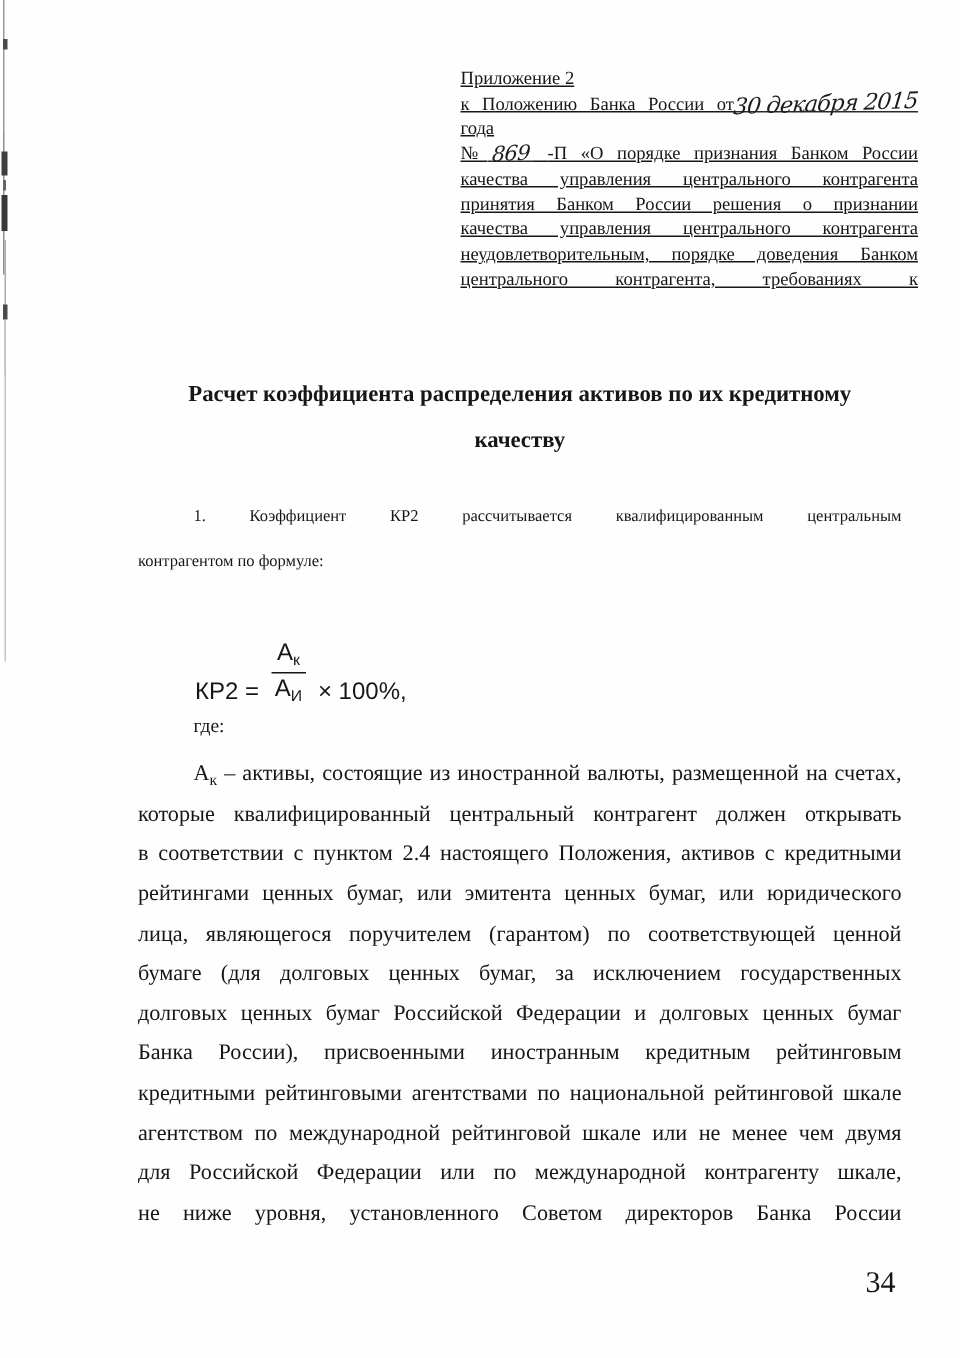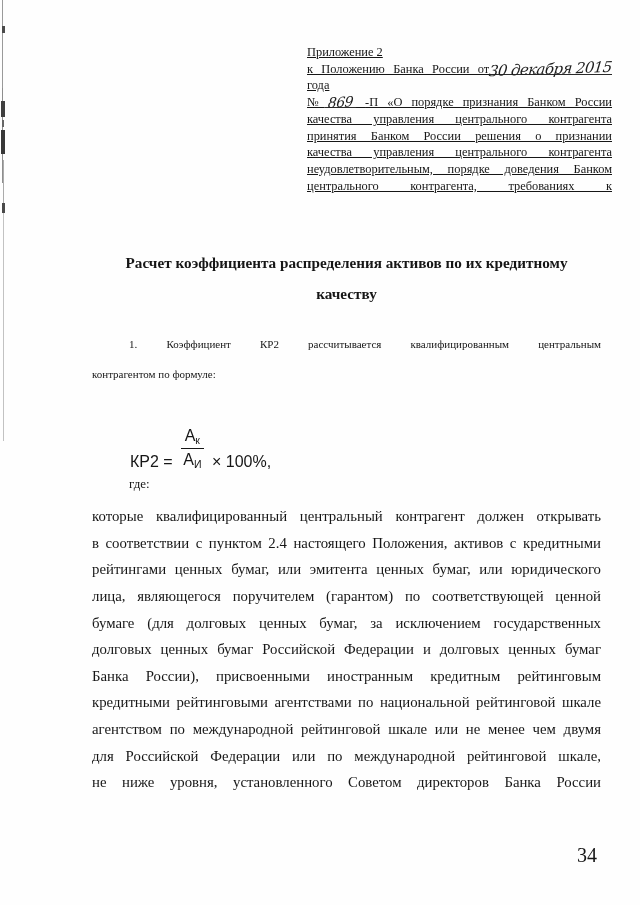--- a/index.html
+++ b/index.html
@@ -99,28 +99,29 @@
     <span class="frac">
       <span class="num"><span>А</span><span class="fsub">к</span></span>
       <span class="den"><span>А</span><span class="fsub">И</span></span>
     </span>
     <span class="f-rhs">× 100%,</span>
   </div>
 
   <div class="where"><span class="indent" style="padding-left:37px;">где:</span></div>
 
   <div class="definition">
+    <div class="d-line indent"><span>А</span><span class="tsub">к</span> <span>– активы, состоящие из иностранной валюты, размещенной на счетах,</span></div>
     <div class="d-line">которые квалифицированный центральный контрагент должен открывать</div>
     <div class="d-line">в соответствии с пунктом 2.4 настоящего Положения, активов с кредитными</div>
     <div class="d-line">рейтингами ценных бумаг, или эмитента ценных бумаг, или юридического</div>
     <div class="d-line">лица, являющегося поручителем (гарантом) по соответствующей ценной</div>
     <div class="d-line">бумаге (для долговых ценных бумаг, за исключением государственных</div>
     <div class="d-line">долговых ценных бумаг Российской Федерации и долговых ценных бумаг</div>
     <div class="d-line">Банка России), присвоенными иностранным кредитным рейтинговым</div>
     <div class="d-line">кредитными рейтинговыми агентствами по национальной рейтинговой шкале</div>
     <div class="d-line">агентством по международной рейтинговой шкале или не менее чем двумя</div>
-    <div class="d-line">для Российской Федерации или по международной рейтинговой шкале,</div>
+    <div class="d-line">для Российской Федерации или по международной контрагенту шкале,</div>
     <div class="d-line">не ниже уровня, установленного Советом директоров Банка России</div>
   </div>
 
   <div class="page-number">34</div>
 
 </div>
 
 </body></html>

